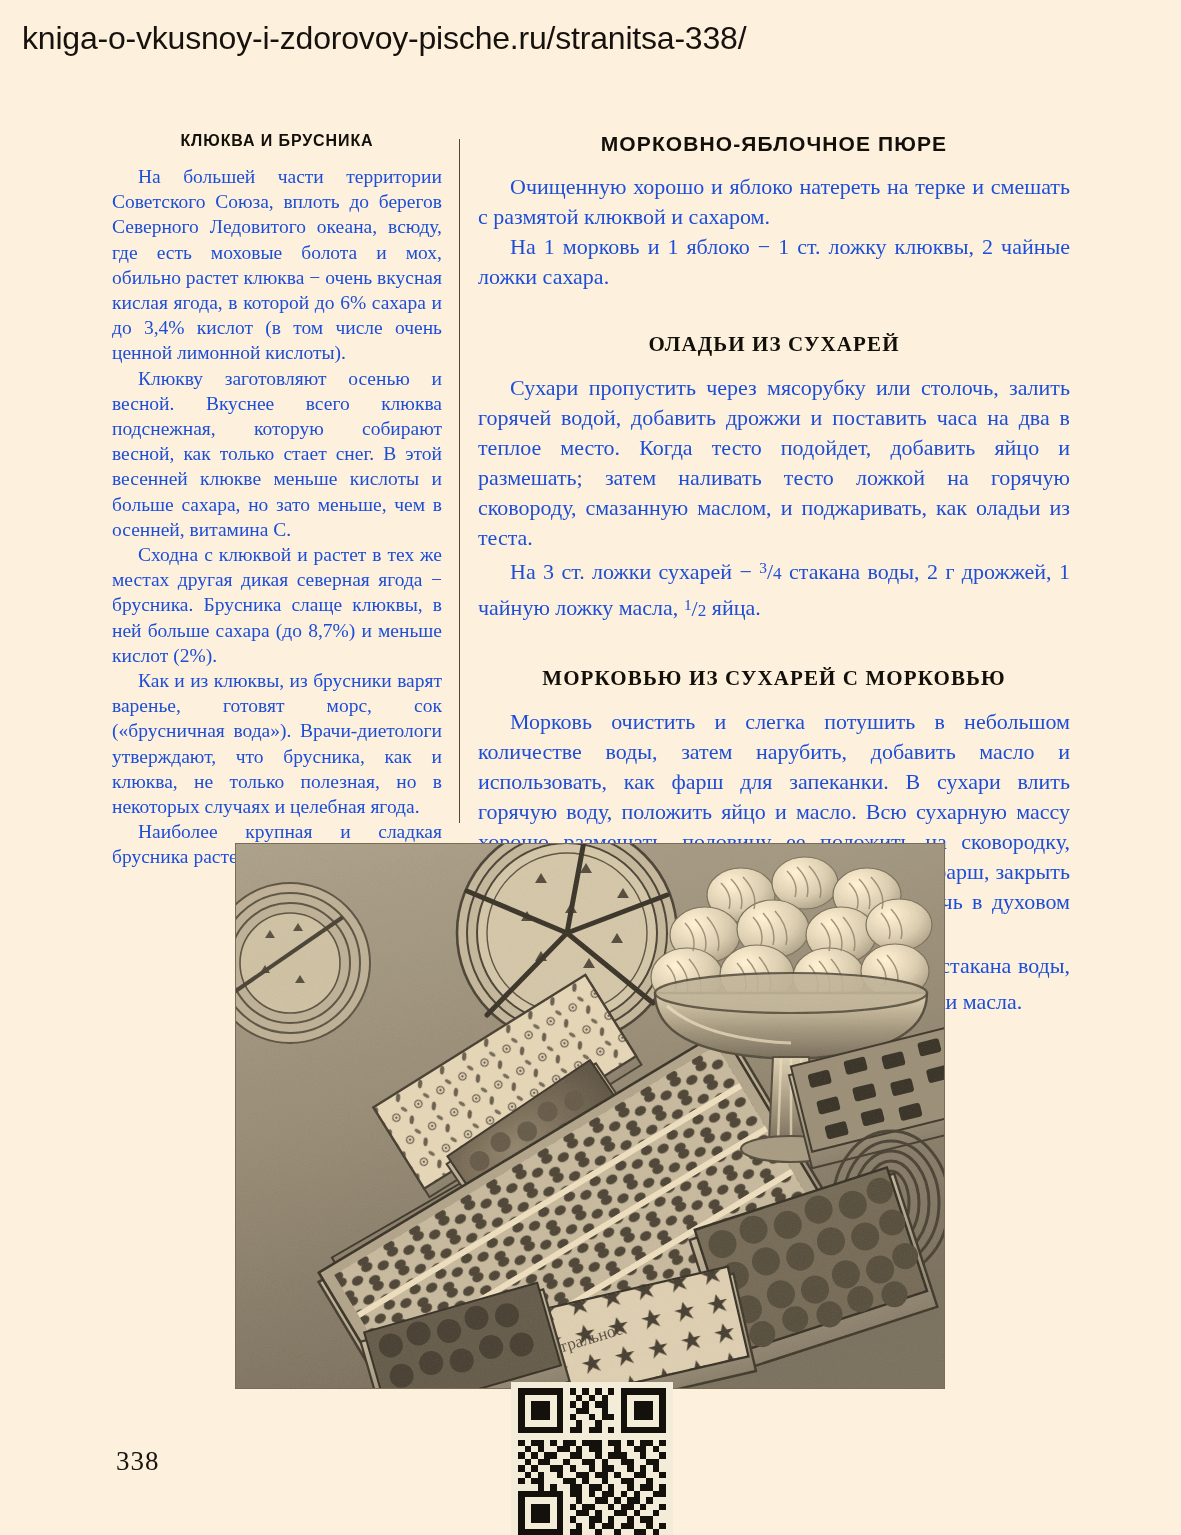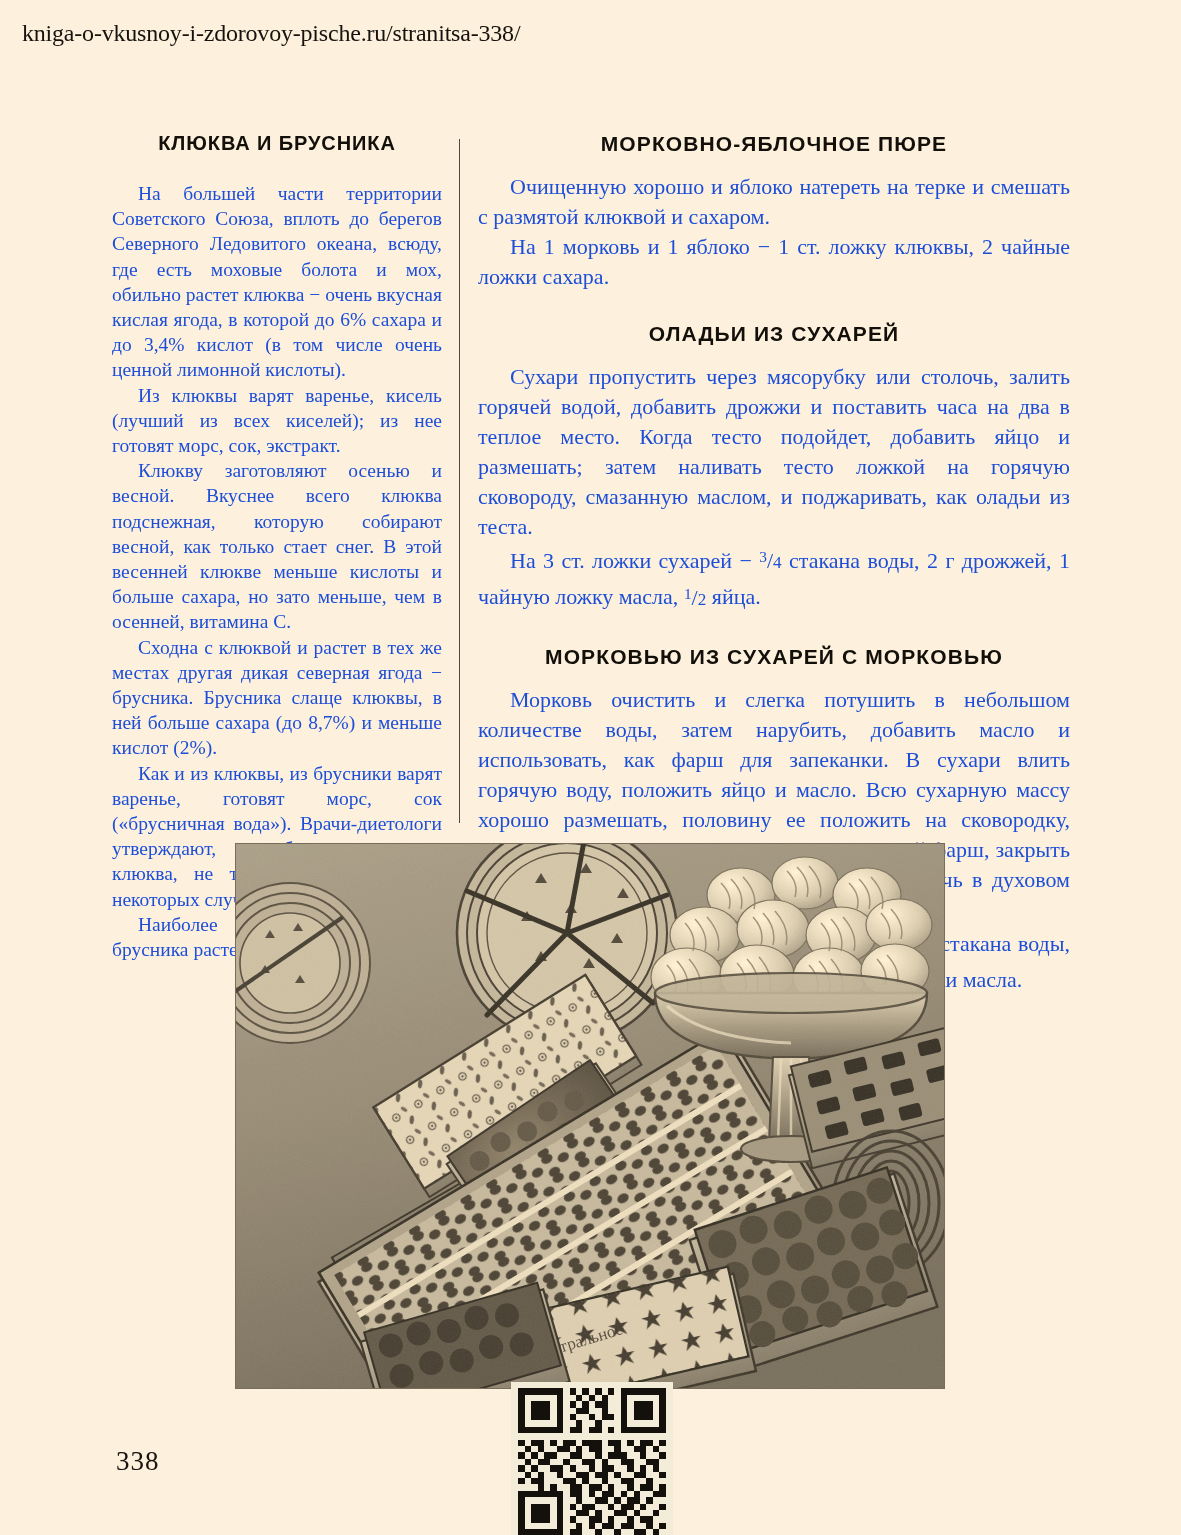--- a/index.html
+++ b/index.html
@@ -12,22 +12,22 @@
     color: #1a1410;
     position: relative;
     overflow: hidden;
   }
 
   
   #top-url {
     position: absolute;
     left: 22px;
     top: 20px;
-    font-family: Liberation Serif, serif;
-    font-size: 24px;
+    font-family: Liberation Sans, sans-serif;
+    font-size: 32px;
     letter-spacing: -0.2px;
     color: #17120d;
     white-space: nowrap;
   }
 
   
   #page-sheet {
     position: absolute;
     left: 0; top: 0;
     width: 1181px;
@@ -61,23 +61,23 @@
   }
 
   h2.sec-head {
     margin: 0 0 12px 0;
     text-align: center;
     font-family: "Liberation Sans", "DejaVu Sans", sans-serif;
     font-weight: bold;
     color: #130f0a;
     letter-spacing: 0.6px;
   }
-  #col-left h2.sec-head  { font-size: 20px; letter-spacing: .9px; margin-bottom: 26px; }
+  #col-left h2.sec-head  { font-size: 16px; letter-spacing: .9px; margin-bottom: 14px; }
   #col-right h2.sec-head { font-size: 21px; letter-spacing: 1.1px; margin: 0 0 16px 0; }
-  #col-right h2.sec-head.spaced { margin-top: 30px; }
+  #col-right h2.sec-head.spaced { margin-top: 40px; font-family: Liberation Serif, serif; }
 
   p.para {
     margin: 0;
     text-indent: 30px;
     text-align: justify;
     color: #1d4ed8;
   }
   #col-left p.para {
     font-size: 19.5px;
     line-height: 25.2px;
@@ -148,21 +148,20 @@
 
   <div id="top-url">kniga-o-vkusnoy-i-zdorovoy-pische.ru/stranitsa-338/</div>
 
   <div id="col-rule"></div>
 
   <div id="columns">
 
     <div class="col" id="col-left">
       <h2 class="sec-head">КЛЮКВА И БРУСНИКА</h2>
       <p class="para">На большей части территории Советского Союза, вплоть до берегов Северного Ледовитого океана, всюду, где есть моховые болота и мох, обильно растет клюква − очень вкусная кислая ягода, в которой до 6% сахара и до 3,4% кислот (в том числе очень ценной лимонной кислоты).</p>
-      <p class="para last-line-left">Из клюквы варят варенье, кисель (лучший из всех киселей); из нее готовят морс, сок, экстракт.</p>
       <p class="para last-line-left">Клюкву заготовляют осенью и весной. Вкуснее всего клюква подснежная, которую собирают весной, как только стает снег. В этой весенней клюкве меньше кислоты и больше сахара, но зато меньше, чем в осенней, витамина С.</p>
       <p class="para last-line-left">Сходна с клюквой и растет в тех же местах другая дикая северная ягода − брусника. Брусника слаще клюквы, в ней больше сахара (до 8,7%) и меньше кислот (2%).</p>
       <p class="para last-line-left">Как и из клюквы, из брусники варят варенье, готовят морс, сок («брусничная вода»). Врачи-диетологи утверждают, что брусника, как и клюква, не только полезная, но в некоторых случаях и целебная ягода.</p>
       <p class="para last-line-left">Наиболее крупная и сладкая брусника растет в сосновых лесах.</p>
     </div>
 
     <div class="col" id="col-right">
 
       <h2 class="sec-head">МОРКОВНО-ЯБЛОЧНОЕ ПЮРЕ</h2>
       <p class="para last-line-left">Очищенную хорошо и яблоко натереть на терке и смешать с размятой клюквой и сахаром.</p>

